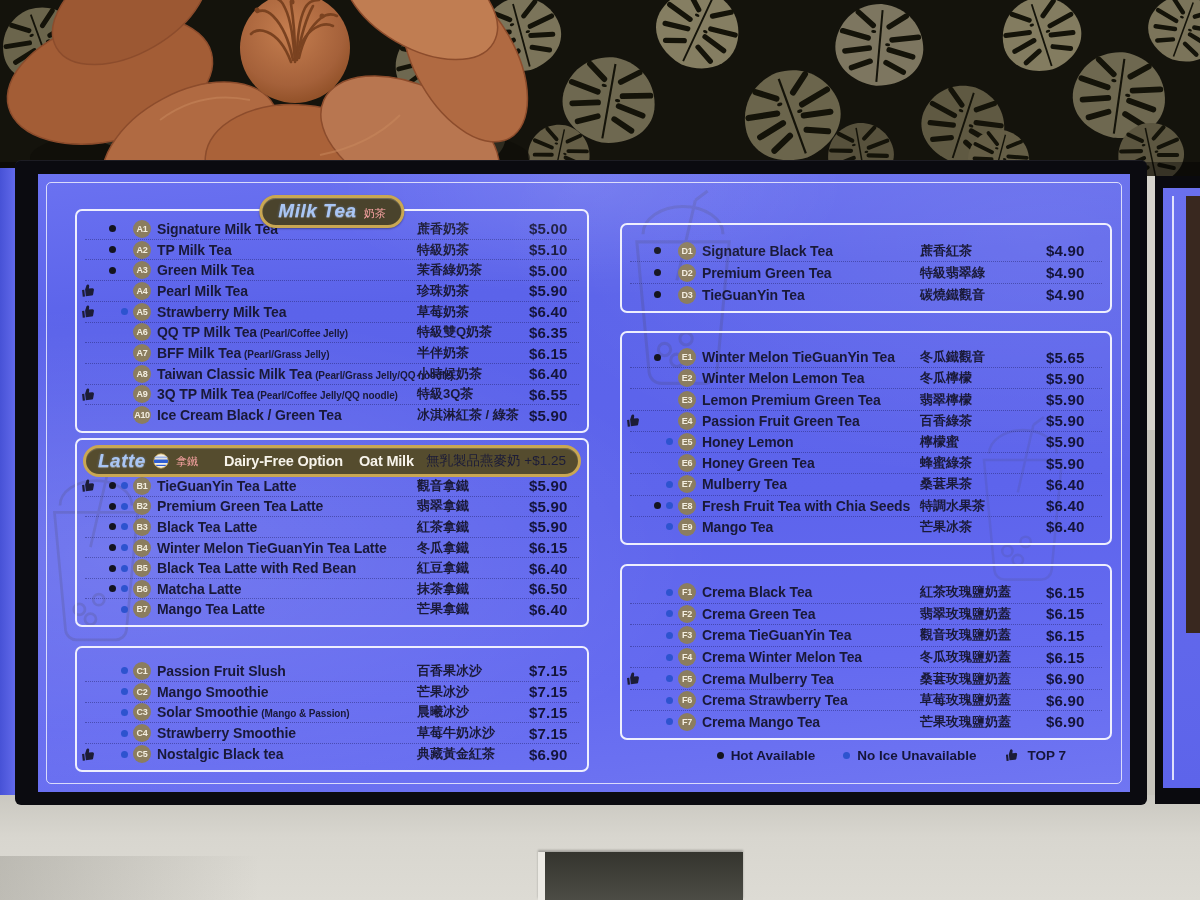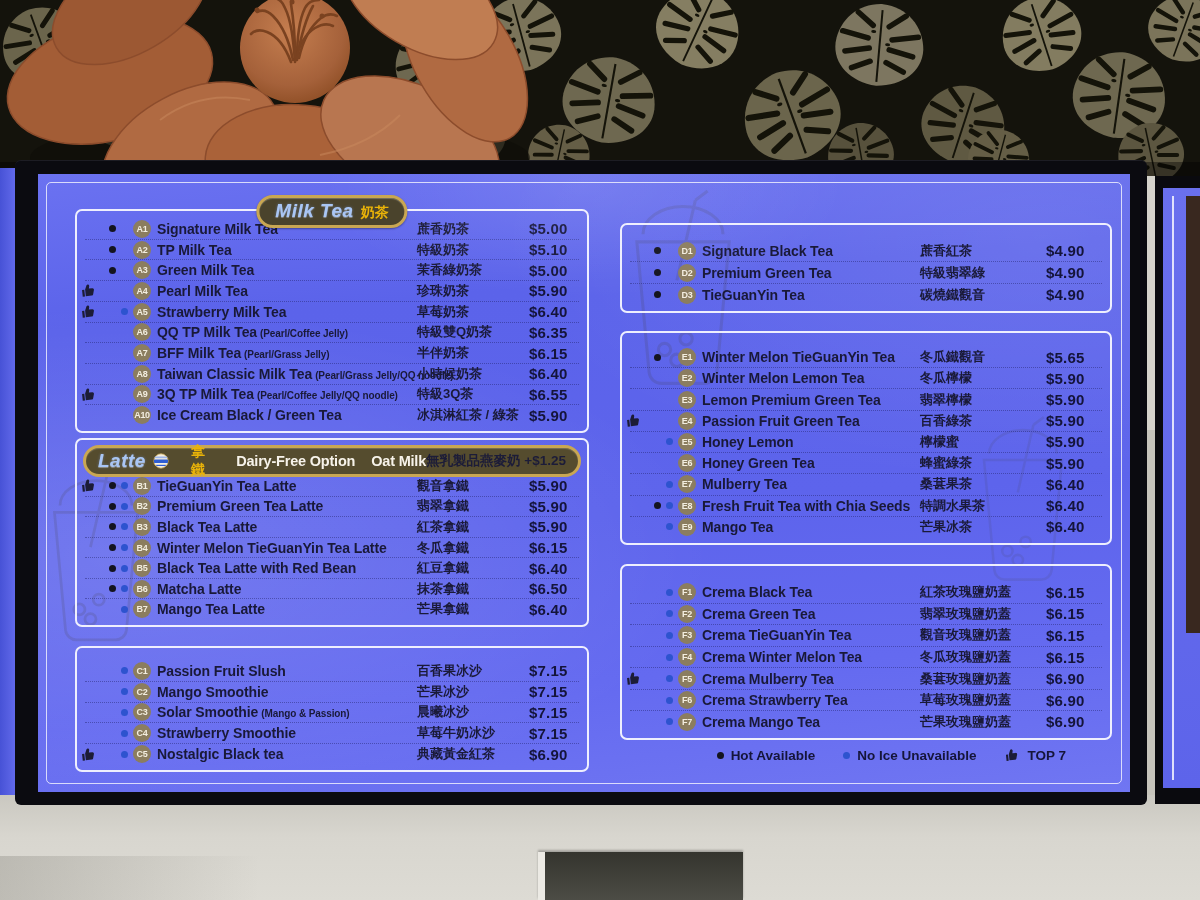--- a/index.html
+++ b/index.html
@@ -52,32 +52,32 @@
   .b-flav {left:582px;top:157px;width:488px;height:210px;}
   .b-crema{left:582px;top:390px;width:488px;height:172px;}
 
   
   .pill{position:absolute;top:-16px;left:50%;transform:translateX(-50%);white-space:nowrap;
       background:#4a432c;border:3px solid #c9a753;border-radius:20px;padding:2px 16px 3px;
       box-shadow:0 1px 2px rgba(0,0,0,.35), inset 0 1px 1px rgba(255,255,255,.25);z-index:2;}
   .p-en{font-style:italic;font-weight:800;font-size:19px;color:#a9c6f5;letter-spacing:.5px;
       text-shadow:0 1px 0 rgba(255,255,255,.30),0 0 3px rgba(130,170,255,.45);}
   .pill-sm .p-en{font-size:17.5px;}
-  .p-zh{font-weight:700;font-size:14px;color:#eab308;margin-left:7px;}
+  .p-zh{font-weight:400;font-size:11px;color:#fca5a5;margin-left:7px;}
 
   
   .lbar{position:absolute;left:6px;right:6px;top:5px;height:26px;display:flex;align-items:center;
       background:#554c2e;border:3px solid #c9a753;border-radius:16px;padding:0 12px;z-index:2;
       box-shadow:inset 0 1px 1px rgba(255,255,255,.2);}
   .lbar .p-en{font-size:19px;font-style:italic;}
   .llogo{display:inline-flex;margin:0 5px 0 7px;}
-  .lbar .p-zh{margin-left:12px;text-align:center;}
+  .lbar .p-zh{margin-left:2px;text-align:center;}
   .dairy{margin-left:26px;display:flex;gap:16px;font-weight:700;font-size:14.5px;color:#f7f3ea;
       letter-spacing:-.2px;white-space:nowrap;}
-  .oat{margin-left:auto;font-weight:700;font-size:13.5px;color:#1c1c38;white-space:nowrap;}
+  .oat{margin-left:auto;font-weight:400;font-size:13.5px;color:#1c1c38;white-space:nowrap;}
 
   
   .rows{position:absolute;left:8px;right:8px;bottom:6px;display:flex;flex-direction:column;}
   .b-milk  .rows{top:8px;}
   .b-latte .rows{top:36px;}
   .b-spec  .rows{top:13px;}
   .b-orig  .rows{top:15px;}
   .b-flav  .rows{top:14px;}
   .b-crema .rows{top:16px;}
   .row{flex:1;display:flex;align-items:center;min-height:0;}

